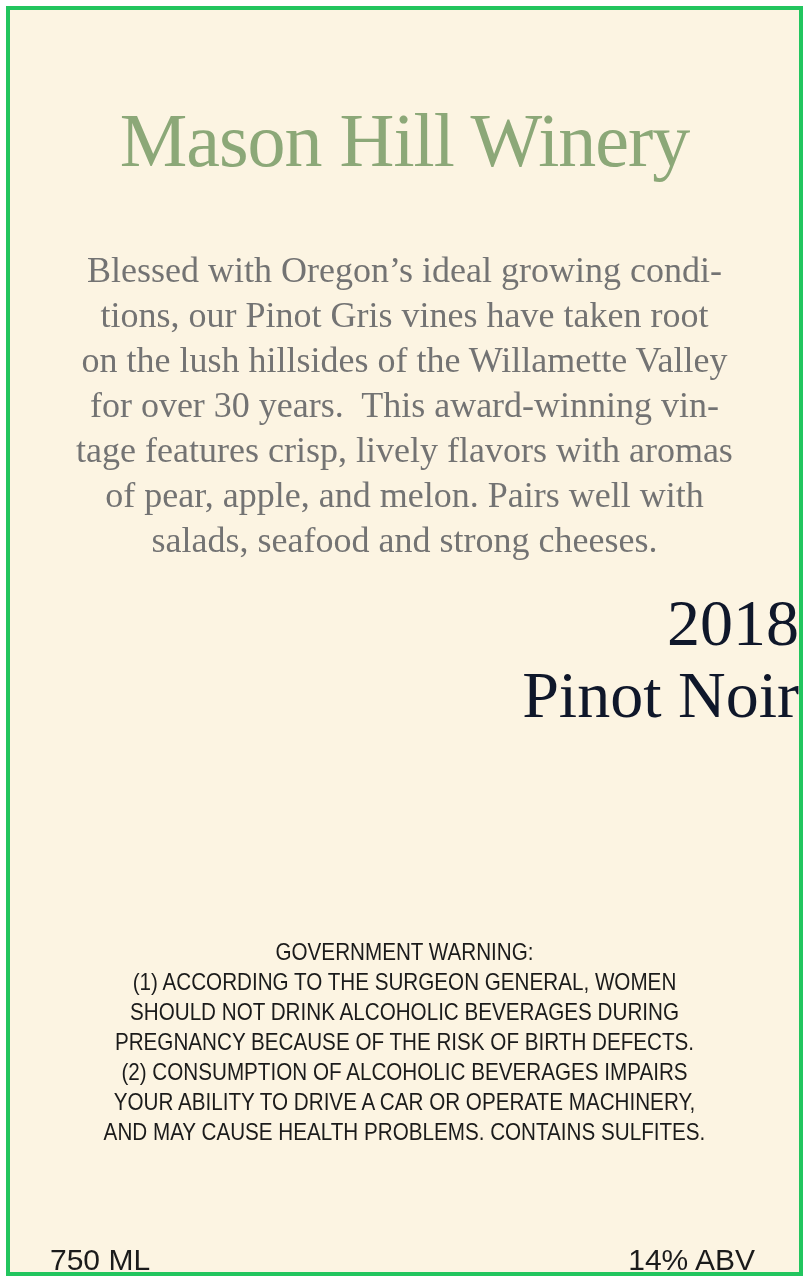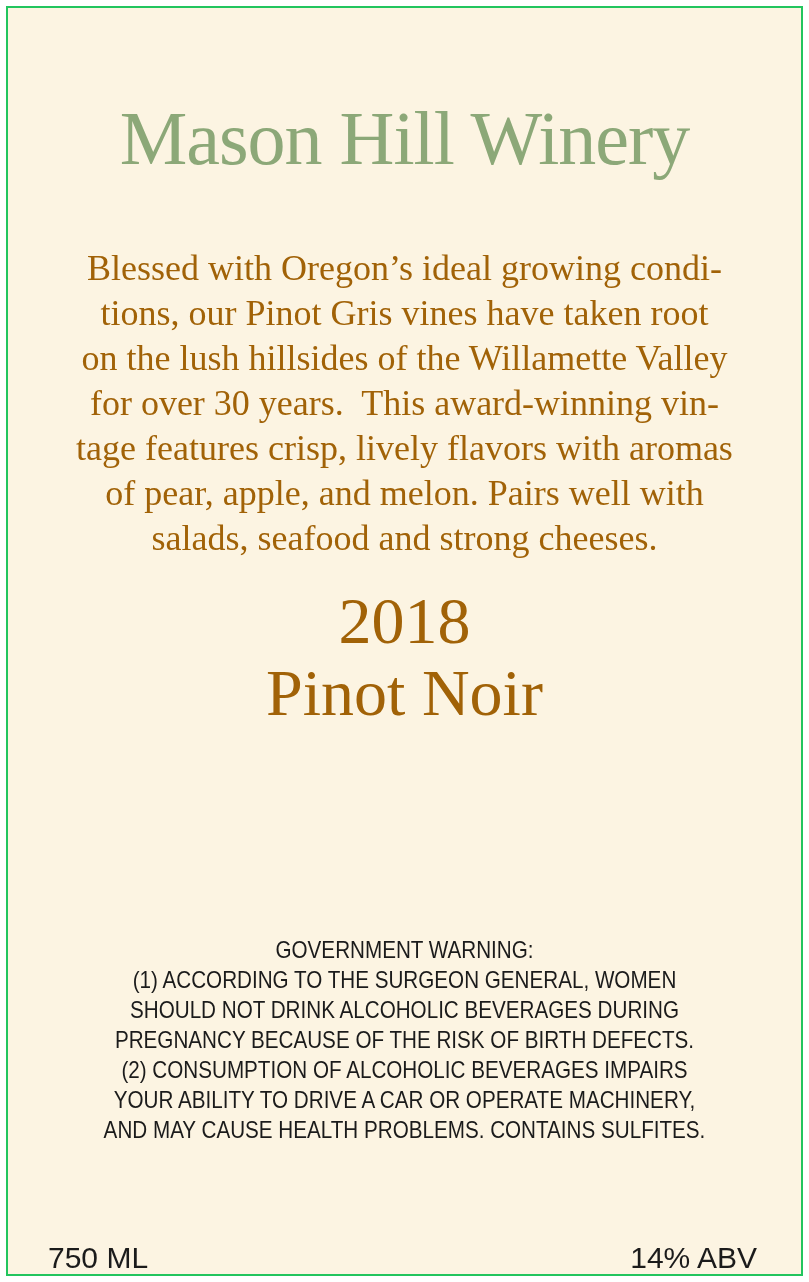--- a/index.html
+++ b/index.html
@@ -15,21 +15,21 @@
     background: #ffffff;
     overflow: hidden;
   }
   .label {
     position: absolute;
     left: 6px;
     top: 6px;
     right: 6px;
     bottom: 6px;
     background: #fcf4e2;
-    border: 2px solid #22c55e;
+    border: 4px solid #22c55e;
     box-sizing: border-box;
   }
   .centered-block {
     position: absolute;
     left: 0;
     right: 0;
     text-align: center;
   }
   .winery-name {
     top: 80px;
@@ -37,29 +37,30 @@
     line-height: 100px;
     letter-spacing: -1px;
     color: #8ca878;
     font-weight: normal;
     margin: 0;
   }
   .description {
     top: 238px;
     font-size: 36px;
     line-height: 45px;
-    color: #a16207;
+    color: #737373;
     white-space: pre-line;
     margin: 0;
   }
   .vintage-block {
     top: 577px;
-    color: #a16207;
+    color: #0f172a;
     font-size: 66px;
     line-height: 72px;
+    text-align: right;
   }
   .bottler {
     top: 733px;
     font-size: 38px;
     line-height: 45px;
     color: #1b1b1b;
     white-space: pre-line;
   }
   .warning {
     top: 927px;

